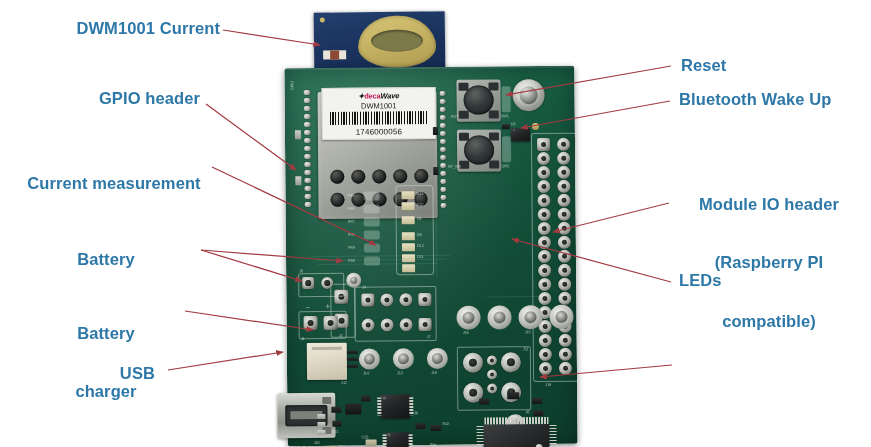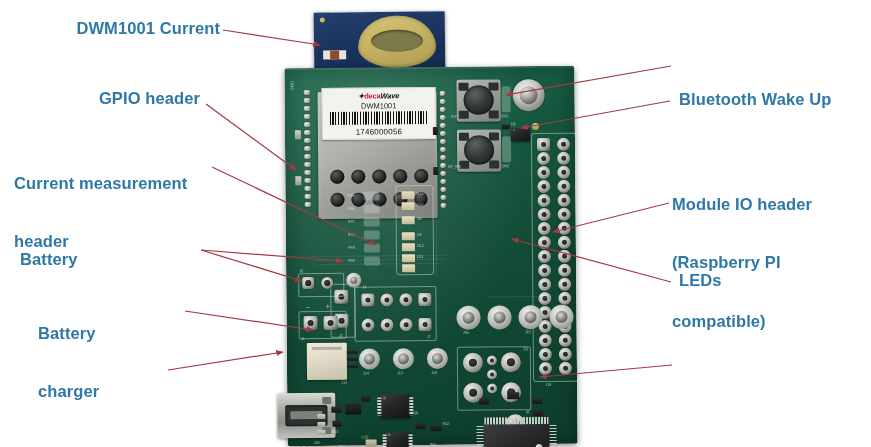--- a/index.html
+++ b/index.html
@@ -9,21 +9,21 @@
   
   .anno{
     position:absolute;
     color:#2E78A8;
     font-family:"Liberation Sans",sans-serif;
     font-size:16.5px;
     font-weight:600;
     line-height:1.18;
     letter-spacing:.1px;
     white-space:pre;
-    text-align:left;
+    text-align:center;
   }
   .anno.r{text-align:left;}
   .anno.l{text-align:right;}
 
   
   #leaders{position:absolute;left:0;top:0;width:871px;height:447px;pointer-events:none;}
 
   
   #boardwrap{position:absolute;left:0;top:0;width:801px;height:447px;}
 
@@ -641,33 +641,34 @@
       <path d="M672,365 L540,377"></path>
     </g>
   </svg>
 
   <div class="anno l" style="left:10px;top:19px;width:210px;">DWM1001 Current</div>
 
   <div class="anno l" style="left:10px;top:89px;width:190px;">GPIO header</div>
 
   <div class="anno" style="left:14px;top:135px;width:200px;">
     <div>Current measurement</div>
-    <div>header</div>
   </div>
 
   <div class="anno" style="left:20px;top:211px;width:172px;">
     <div>Battery</div>
   </div>
 
   <div class="anno" style="left:38px;top:285px;width:136px;">
     <div>Battery</div>
     <div>charger</div>
   </div>
 
-
+  <div class="anno l" style="left:10px;top:364px;width:145px;">USB</div>
+
+  <div class="anno r" style="left:681px;top:56px;width:180px;">Reset</div>
 
   <div class="anno r" style="left:679px;top:90px;width:190px;">Bluetooth Wake Up</div>
 
   <div class="anno" style="left:672px;top:156px;width:194px;">
     <div>Module IO header</div>
     <div>(Raspberry PI</div>
     <div>compatible)</div>
   </div>
 
   <div class="anno r" style="left:679px;top:271px;width:150px;">LEDs</div>

